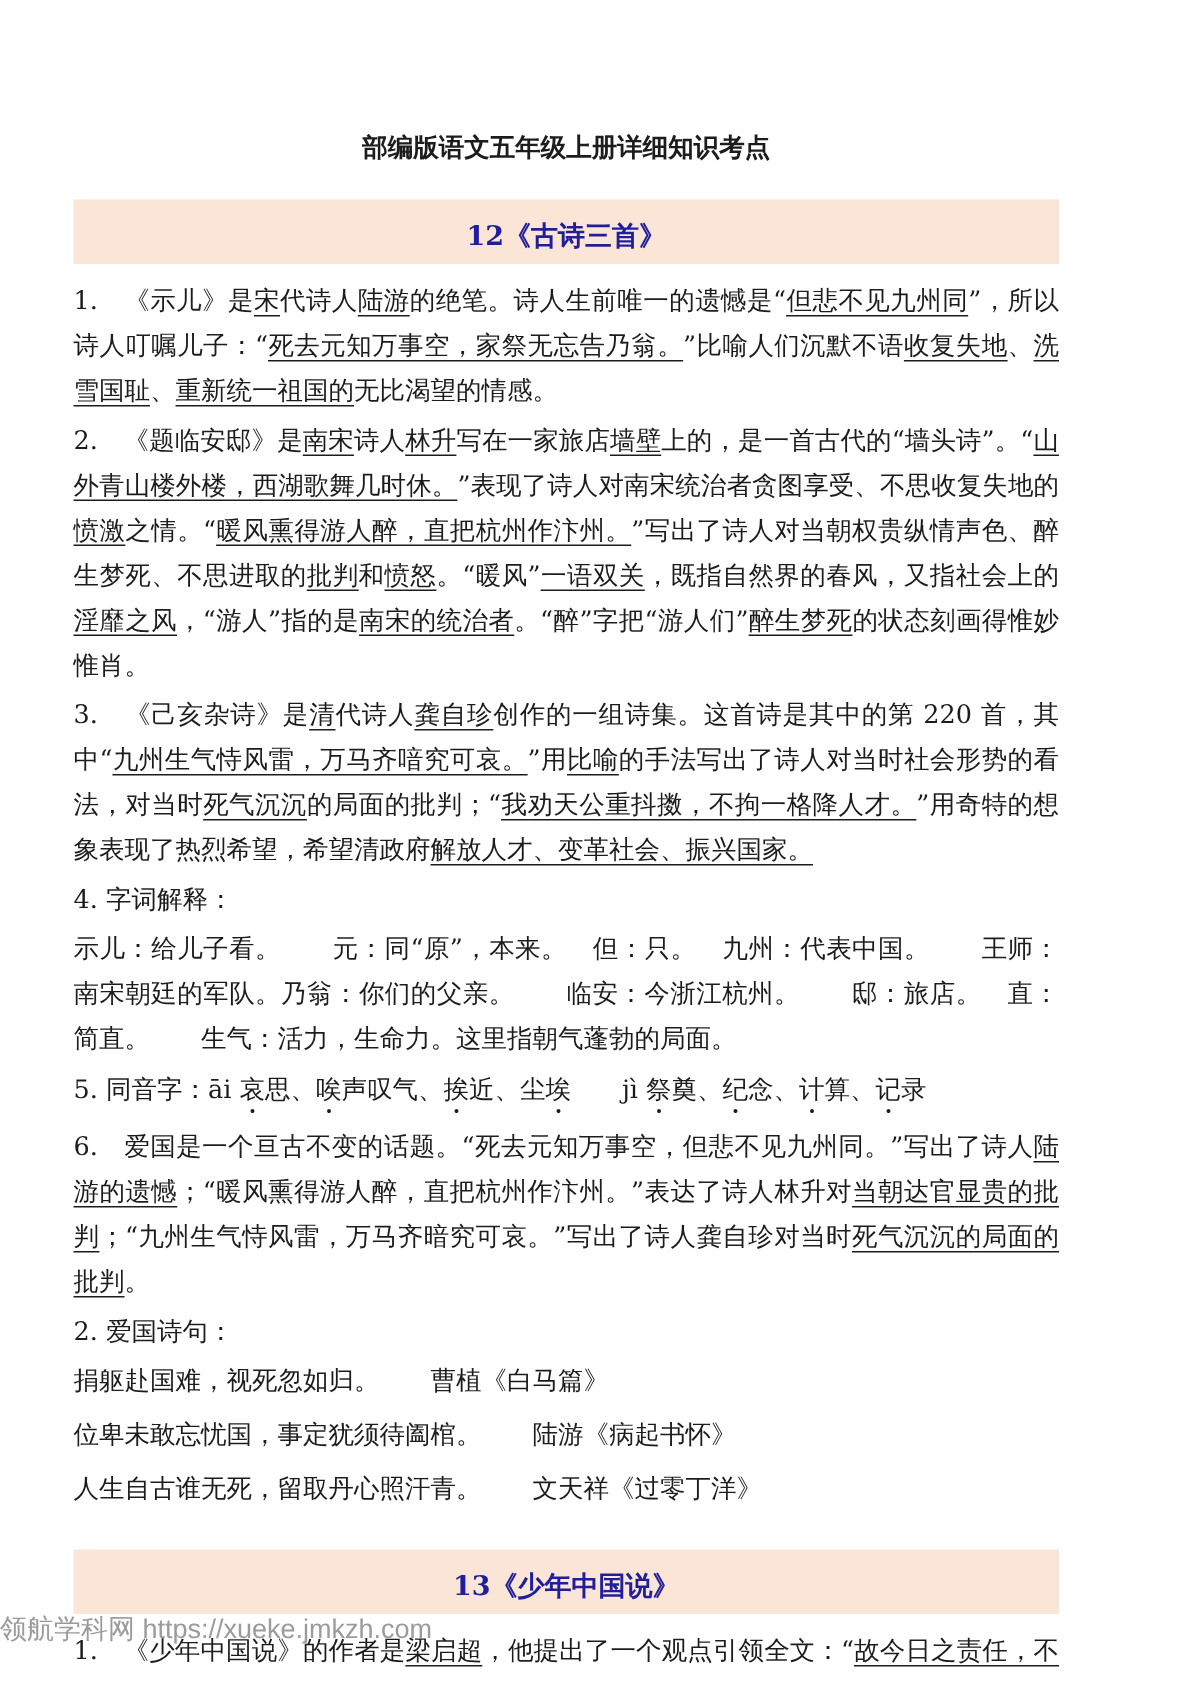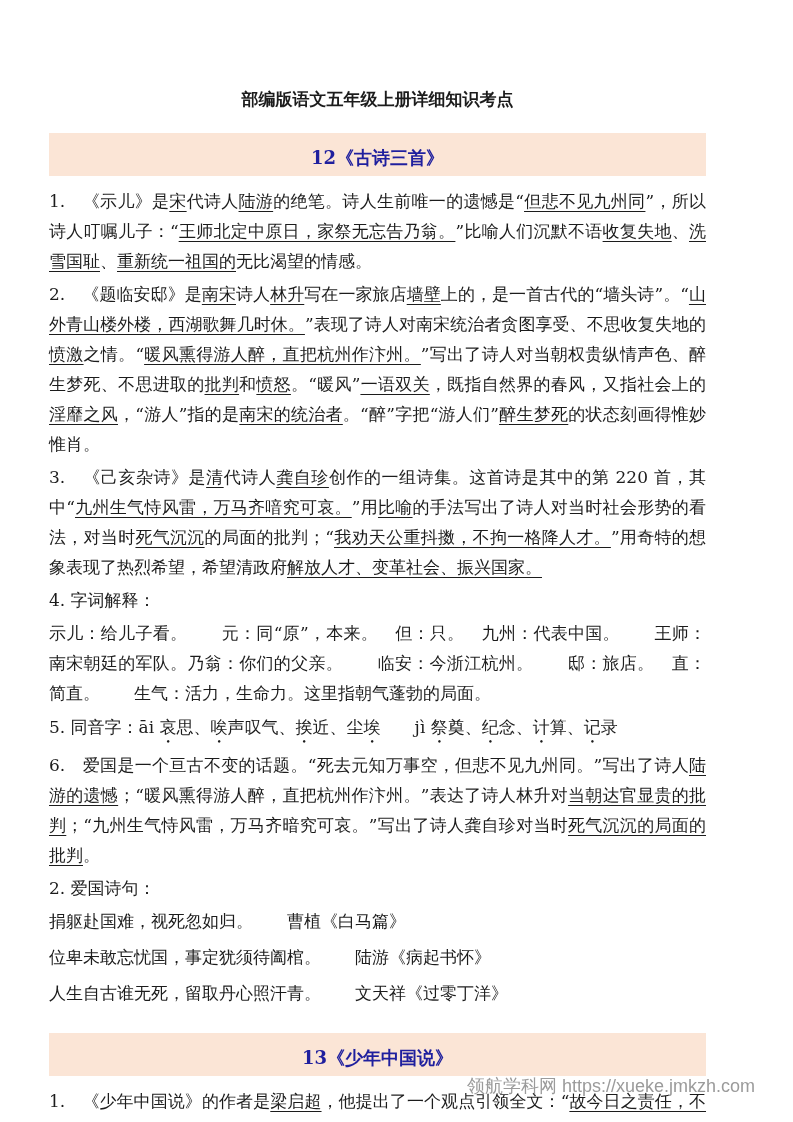--- a/index.html
+++ b/index.html
@@ -32,33 +32,33 @@
   }
   .para.poem{margin-bottom:6px;}
   .para.explanation{margin-bottom:4px;}
   .u{text-decoration:underline;text-underline-offset:4px;text-decoration-thickness:1px;}
   .dot{
     -webkit-text-emphasis:filled dot;-webkit-text-emphasis-position:under left;
     text-emphasis:filled dot;text-emphasis-position:under left;
   }
   .watermark{
     position:absolute;left:0;right:0;bottom:24px;
-    text-align:right;color:var(--watermark);
+    text-align:left;color:var(--watermark);
     font-family:"Liberation Sans","DejaVu Sans",sans-serif;
     font-size:18px;
   }
 </style>
 </head>
 <body>
 
 <div class="page">
   <h1 class="doc-title">部编版语文五年级上册详细知识考点</h1>
   <div class="content">
       <div class="sec-head">12《古诗三首》</div>
-      <p class="para item"><span>1.　《示儿》是</span><span class="u">宋</span><span>代诗人</span><span class="u">陆游</span><span>的绝笔。诗人生前唯一的遗憾是“</span><span class="u">但悲不见九州同</span><span>”，所以诗人叮嘱儿子：“</span><span class="u">王师北定中原日，家祭无忘告乃翁。</span><span>”比喻人们沉默不语</span><span class="u">收复失地</span><span>、</span><span class="u">洗雪国耻</span><span>、</span><span class="u">重新统一祖国的</span><span>无比渴望的情感。</span></p>
+      <p class="para item"><span>1.　《示儿》是</span><span class="u">宋</span><span>代诗人</span><span class="u">陆游</span><span>的绝笔。诗人生前唯一的遗憾是“</span><span class="u">但悲不见九州同</span><span>”，所以诗人叮嘱儿子：“</span><span class="u">死去元知万事空，家祭无忘告乃翁。</span><span>”比喻人们沉默不语</span><span class="u">收复失地</span><span>、</span><span class="u">洗雪国耻</span><span>、</span><span class="u">重新统一祖国的</span><span>无比渴望的情感。</span></p>
       <p class="para item"><span>2.　《题临安邸》是</span><span class="u">南宋</span><span>诗人</span><span class="u">林升</span><span>写在一家旅店</span><span class="u">墙壁</span><span>上的，是一首古代的“墙头诗”。“</span><span class="u">山外青山楼外楼，西湖歌舞几时休。</span><span>”表现了诗人对南宋统治者贪图享受、不思收复失地的</span><span class="u">愤激</span><span>之情。“</span><span class="u">暖风熏得游人醉，直把杭州作汴州。</span><span>”写出了诗人对当朝权贵纵情声色、醉生梦死、不思进取的</span><span class="u">批判</span><span>和</span><span class="u">愤怒</span><span>。“暖风”</span><span class="u">一语双关</span><span>，既指自然界的春风，又指社会上的</span><span class="u">淫靡之风</span><span>，“游人”指的是</span><span class="u">南宋的统治者</span><span>。“醉”字把“游人们”</span><span class="u">醉生梦死</span><span>的状态刻画得惟妙惟肖。</span></p>
       <p class="para item"><span>3.　《己亥杂诗》是</span><span class="u">清</span><span>代诗人</span><span class="u">龚自珍</span><span>创作的一组诗集。这首诗是其中的第 220 首，其中“</span><span class="u">九州生气恃风雷，万马齐喑究可哀。</span><span>”用</span><span class="u">比喻</span><span>的手法写出了诗人对当时社会形势的看法，对当时</span><span class="u">死气沉沉</span><span>的局面的批判；“</span><span class="u">我劝天公重抖擞，不拘一格降人才。</span><span>”用奇特的想象表现了热烈希望，希望清政府</span><span class="u">解放人才、变革社会、振兴国家。</span></p>
       <p class="para item"><span>4. 字词解释：</span></p>
       <p class="para explanation"><span>示儿：给儿子看。　　元：同“原”，本来。　但：只。　九州：代表中国。　　王师：南宋朝廷的军队。乃翁：你们的父亲。　　临安：今浙江杭州。　　邸：旅店。　直：简直。　　生气：活力，生命力。这里指朝气蓬勃的局面。</span></p>
       <p class="para item"><span>5. 同音字：āi </span><span class="dot">哀</span><span>思、</span><span class="dot">唉</span><span>声叹气、</span><span class="dot">挨</span><span>近、尘</span><span class="dot">埃</span><span>　　jì </span><span class="dot">祭</span><span>奠、</span><span class="dot">纪</span><span>念、</span><span class="dot">计</span><span>算、</span><span class="dot">记</span><span>录</span></p>
       <p class="para item"><span>6.　爱国是一个亘古不变的话题。“死去元知万事空，但悲不见九州同。”写出了诗人</span><span class="u">陆游的遗憾</span><span>；“暖风熏得游人醉，直把杭州作汴州。”表达了诗人林升对</span><span class="u">当朝达官显贵的批判</span><span>；“九州生气恃风雷，万马齐暗究可哀。”写出了诗人龚自珍对当时</span><span class="u">死气沉沉的局面的批判</span><span>。</span></p>
       <p class="para item"><span>2. 爱国诗句：</span></p>
       <p class="para poem"><span>捐躯赴国难，视死忽如归。　　曹植《白马篇》</span></p>
       <p class="para poem"><span>位卑未敢忘忧国，事定犹须待阖棺。　　陆游《病起书怀》</span></p>
       <p class="para poem"><span>人生自古谁无死，留取丹心照汗青。　　文天祥《过零丁洋》</span></p>

